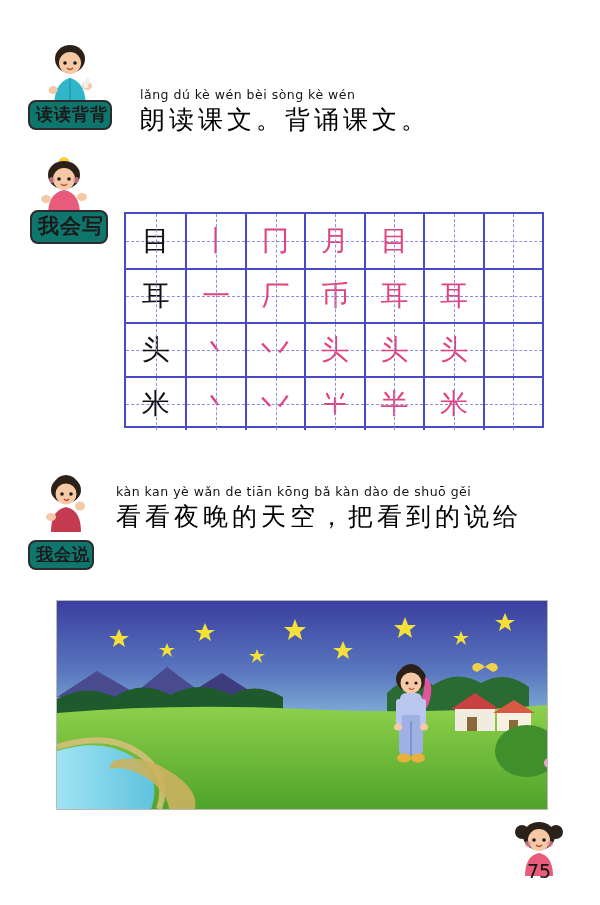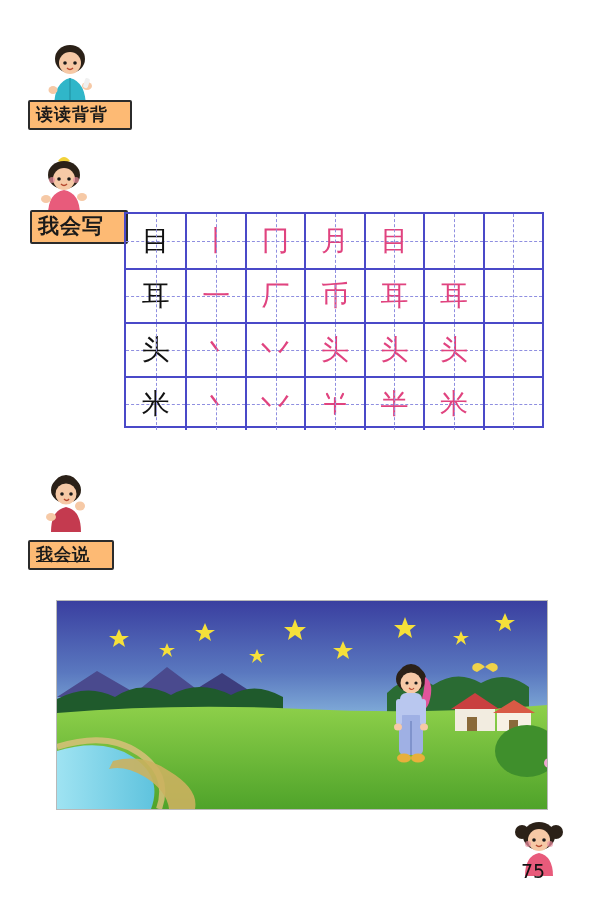--- a/index.html
+++ b/index.html
@@ -19,29 +19,29 @@
     position: absolute;
     left: 0; top: 0;
     width: 600px;
     height: 905px;
   }
 
   
   .badge {
     position: absolute;
     border: 2px solid #2b2b2b;
-    border-radius: 2px;
-    background: #fdba74;
+    border-radius: 8px;
+    background: #0f766e;
     color: #1a1a1a;
     font-family: "DejaVu Sans", sans-serif;
     font-weight: bold;
     letter-spacing: 1px;
     text-align: center;
     line-height: 1;
-    padding: 4px 22px 5px 6px;
+    padding: 4px 2px 5px 6px;
     white-space: nowrap;
   }
   .badge.b1 { left: 28px;  top: 100px; font-size: 17px; }
   .badge.b2 { left: 30px;  top: 210px; font-size: 21px; }
   .badge.b3 { left: 28px;  top: 540px; font-size: 17px; text-decoration: underline; }
 
   
   .kid { position: absolute; }
   .kid svg { display: block; }
   .kid.k1 { left: 40px; top: 42px; }
@@ -137,20 +137,21 @@
     overflow: hidden;
   }
   .illus svg { display: block; }
 
   
   .page-number {
     position: absolute;
     left: 521px;
     top: 860px;
     width: 36px;
+    text-align: center;
     font-family: "DejaVu Sans", sans-serif;
     font-size: 19px;
     color: #111111;
   }
 </style>
 </head>
 <body>
 
 <div class="page">
 
@@ -165,20 +166,24 @@
       <path d="M14 66 q0 -26 16 -30 q16 4 16 30z" fill="#30b6c9"></path>
       <path d="M30 36 l0 30" stroke="#1f8d9e" stroke-width="1" fill="none"></path>
       <ellipse cx="47" cy="44" rx="5" ry="4" fill="#f6c9a6"></ellipse>
       <rect x="44" y="36" width="5" height="10" rx="2" fill="#f0f0f0" transform="rotate(18 46 41)"></rect>
       <ellipse cx="13" cy="48" rx="4.5" ry="4" fill="#f6c9a6"></ellipse>
     </svg>
   </div>
 
   <div class="badge b1">读读背背</div>
 
+  <div class="pyblock" id="read-text">
+    <div class="pyline">lǎng dú  kè wén   bèi sòng kè wén</div>
+    <div class="hzline">朗读课文。背诵课文。</div>
+  </div>
 
   <div class="kid k2">
     <svg width="64" height="62" viewBox="0 0 64 62">
       <path d="M26 6 q6 -8 12 0 q-6 3 -12 0z" fill="#f2d23a"></path>
       <ellipse cx="32" cy="20" rx="16" ry="14" fill="#2b2118"></ellipse>
       <ellipse cx="32" cy="24" rx="11" ry="11" fill="#f6c9a6"></ellipse>
       <circle cx="27" cy="24" r="1.8" fill="#1a1a1a"></circle>
       <circle cx="37" cy="24" r="1.8" fill="#1a1a1a"></circle>
       <path d="M29 29 q3 3 6 0" stroke="#b5482f" stroke-width="1.4" fill="none"></path>
       <circle cx="20" cy="25" r="3" fill="#e98fa0" opacity="0.7"></circle>
@@ -304,20 +309,24 @@
       <circle cx="35" cy="22" r="1.8" fill="#1a1a1a"></circle>
       <path d="M28 27 q3 3 5 0" stroke="#b5482f" stroke-width="1.4" fill="none"></path>
       <path d="M15 60 q0 -22 15 -25 q15 3 15 25z" fill="#c43a4f"></path>
       <ellipse cx="44" cy="34" rx="5" ry="4.5" fill="#f6c9a6"></ellipse>
       <ellipse cx="15" cy="45" rx="5" ry="4" fill="#f6c9a6"></ellipse>
     </svg>
   </div>
 
   <div class="badge b3">我会说</div>
 
+  <div class="pyblock" id="speak-text">
+    <div class="pyline">kàn kan yè wǎn de tiān kōng   bǎ kàn dào de shuō gěi</div>
+    <div class="hzline">看看夜晚的天空，把看到的说给</div>
+  </div>
 
 
   <div class="illus">
     <svg width="490" height="208" viewBox="0 0 490 208">
       <defs>
         <linearGradient id="sky" x1="0" y1="0" x2="0" y2="1">
           <stop offset="0%" stop-color="#3a3fa0"></stop>
           <stop offset="55%" stop-color="#5a78bf"></stop>
           <stop offset="100%" stop-color="#8fc0e2"></stop>
         </linearGradient>

